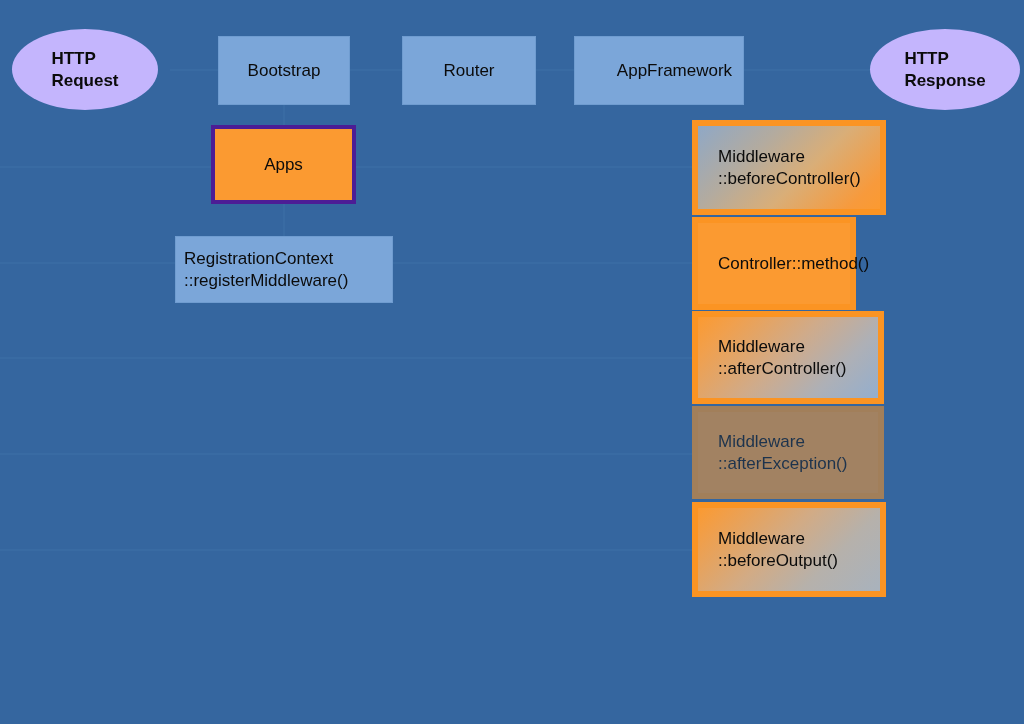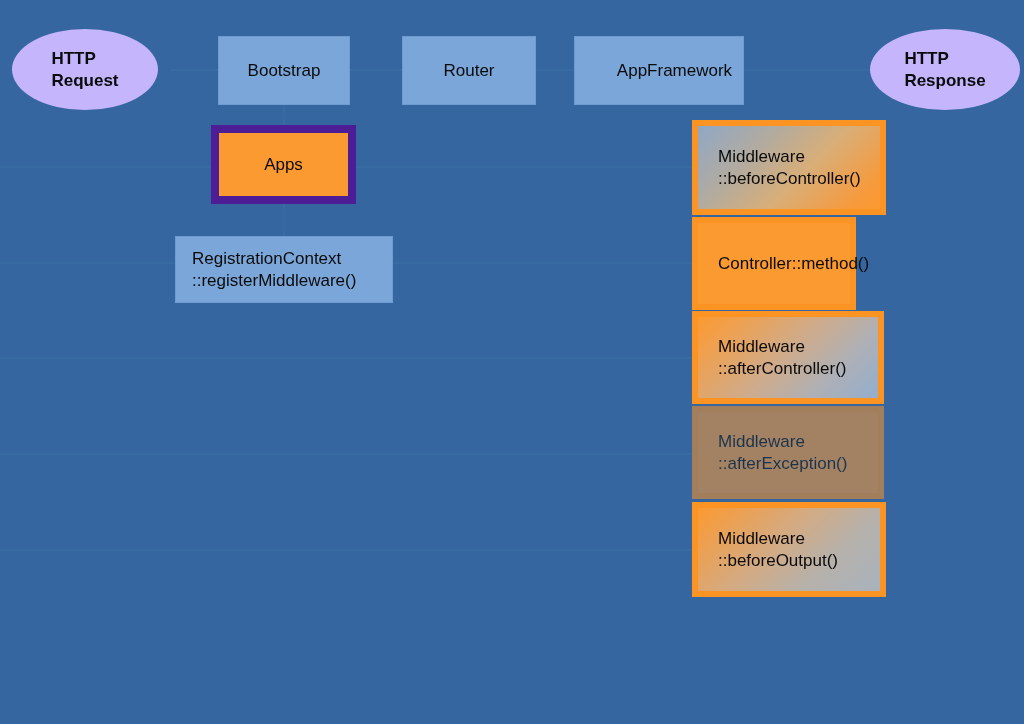--- a/index.html
+++ b/index.html
@@ -46,21 +46,21 @@
     background: #c4b5fd;
     border-radius: 50%;
     justify-content: center;
     text-align: left;
     font-weight: bold;
   }
 
   
   .box-orange {
     background: #fb9a31;
-    border: 8px solid #4c1d95;
+    border: 4px solid #4c1d95;
     justify-content: center;
     text-align: center;
   }
 
   
   .box-mw {
     border: 6px solid #fb9423;
     justify-content: flex-start;
     text-align: left;
     padding-left: 20px;
@@ -128,21 +128,21 @@
 
   <div class="node box-blue" style="left:402px; top:36px; width:134px; height:69px;">Router</div>
 
   <div class="node box-blue" style="left:574px; top:36px; width:170px; height:69px;padding-left:31px;">AppFramework</div>
 
   <div class="node ellipse-blue" style="left:870px; top:29px; width:150px; height:81px;">HTTP
 Response</div>
 
   <div class="node box-orange" style="left:211px; top:125px; width:145px; height:79px;">Apps</div>
 
-  <div class="node box-blue" style="left:175px; top:236px; width:218px; height:67px; justify-content:flex-start; text-align:left; padding-left:16px;">RegistrationContext
+  <div class="node box-blue" style="left:175px; top:236px; width:218px; height:67px; justify-content:flex-start; text-align:left; padding-left:8px;">RegistrationContext
 ::registerMiddleware()</div>
 
   <div class="node box-mw grad-bluetoorange" style="left:692px; top:120px; width:194px; height:95px;">Middleware
 ::beforeController()</div>
 
   <div class="node box-mw fill-solid-orange" style="left:692px; top:217px; width:164px; height:93px;">Controller::method()</div>
 
   <div class="node box-mw grad-orangetoblue" style="left:692px; top:311px; width:192px; height:93px;">Middleware
 ::afterController()</div>
 

